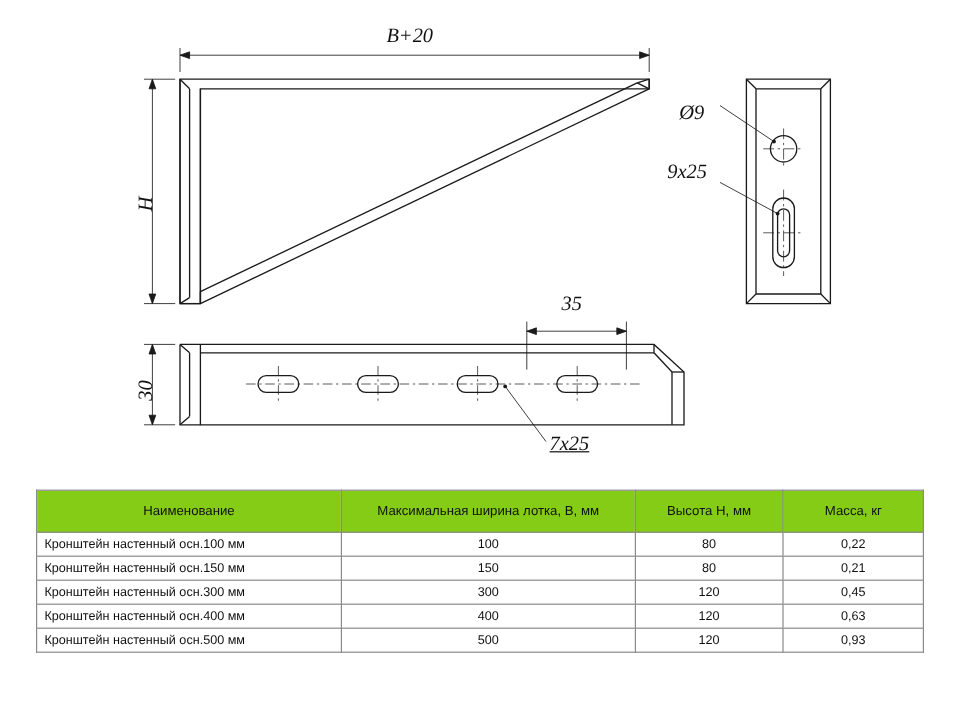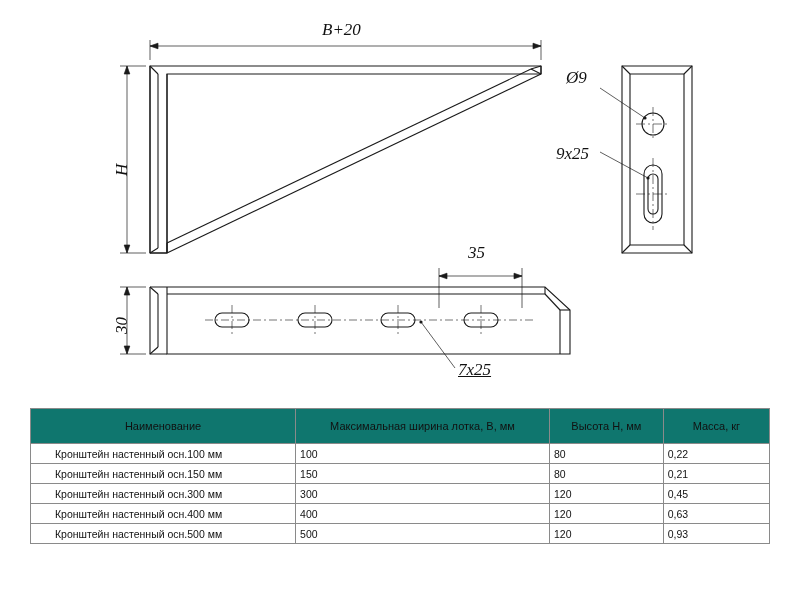--- a/index.html
+++ b/index.html
@@ -42,39 +42,40 @@
   
   .spec-table {
     position: absolute;
     left: 30px;
     top: 408px;
     width: 740px;
     border-collapse: collapse;
     font-size: 10.5px;
   }
   .spec-table th {
-    background: #0f766e;
+    background: #84cc16;
     border: 1px solid #8a8a8a;
     font-weight: normal;
     font-size: 11px;
     color: #111;
     height: 30px;
-    padding: 2px 4px;
+    padding: 2px 15px;
     text-align: center;
   }
   .spec-table td {
     border: 1px solid #8a8a8a;
     height: 17px;
     padding: 1px 4px;
+    text-align: center;
     color: #111;
     font-size: 10.5px;
   }
   .spec-table td.name {
     text-align: left;
-    padding-left: 24px;
+    padding-left: 6px;
   }
   .col-name { width: 270px; }
   .col-width { width: 258px; }
   .col-height { width: 110px; }
   .col-mass { width: 102px; }
 </style>
 </head>
 <body>
 
 <div class="sheet">
@@ -196,22 +197,22 @@
       <g stroke-width="0.7">
         <path d="M421,322 L455,368"></path>
         <circle cx="421" cy="322" r="1.6" fill="#1a1a1a" stroke="none"></circle>
       </g>
     </g>
   </svg>
 
   <div class="dim-label" style="left:322px; top:20px;">B+20</div>
   <div class="dim-label vertical" style="left:112px; top:176px;">H</div>
   <div class="dim-label vertical" style="left:112px; top:334px;">30</div>
-  <div class="dim-label" style="left:566px; top:68px;">Ø9</div>
-  <div class="dim-label" style="left:556px; top:144px;">9x25</div>
+  <div class="dim-label" style="left:566px; top:84px;">Ø9</div>
+  <div class="dim-label" style="left:556px; top:133px;">9x25</div>
   <div class="dim-label" style="left:468px; top:243px;">35</div>
   <div class="dim-label" style="left:458px; top:360px;text-decoration:underline;">7x25</div>
 
   <table class="spec-table">
     <thead>
       <tr>
         <th class="col-name">Наименование</th>
         <th class="col-width">Максимальная ширина лотка, В, мм</th>
         <th class="col-height">Высота Н, мм</th>
         <th class="col-mass">Масса, кг</th>

